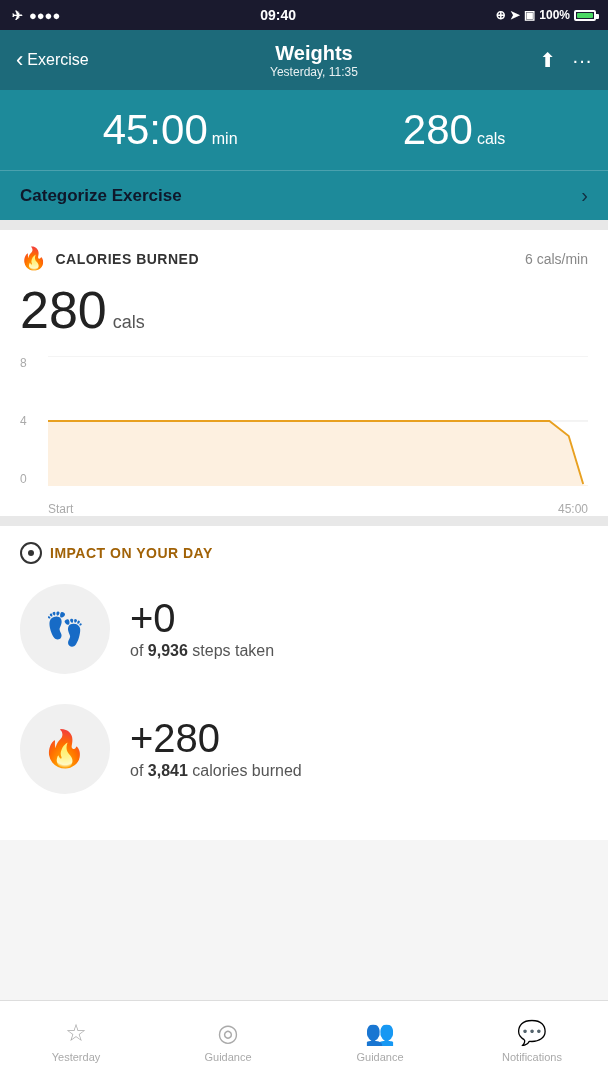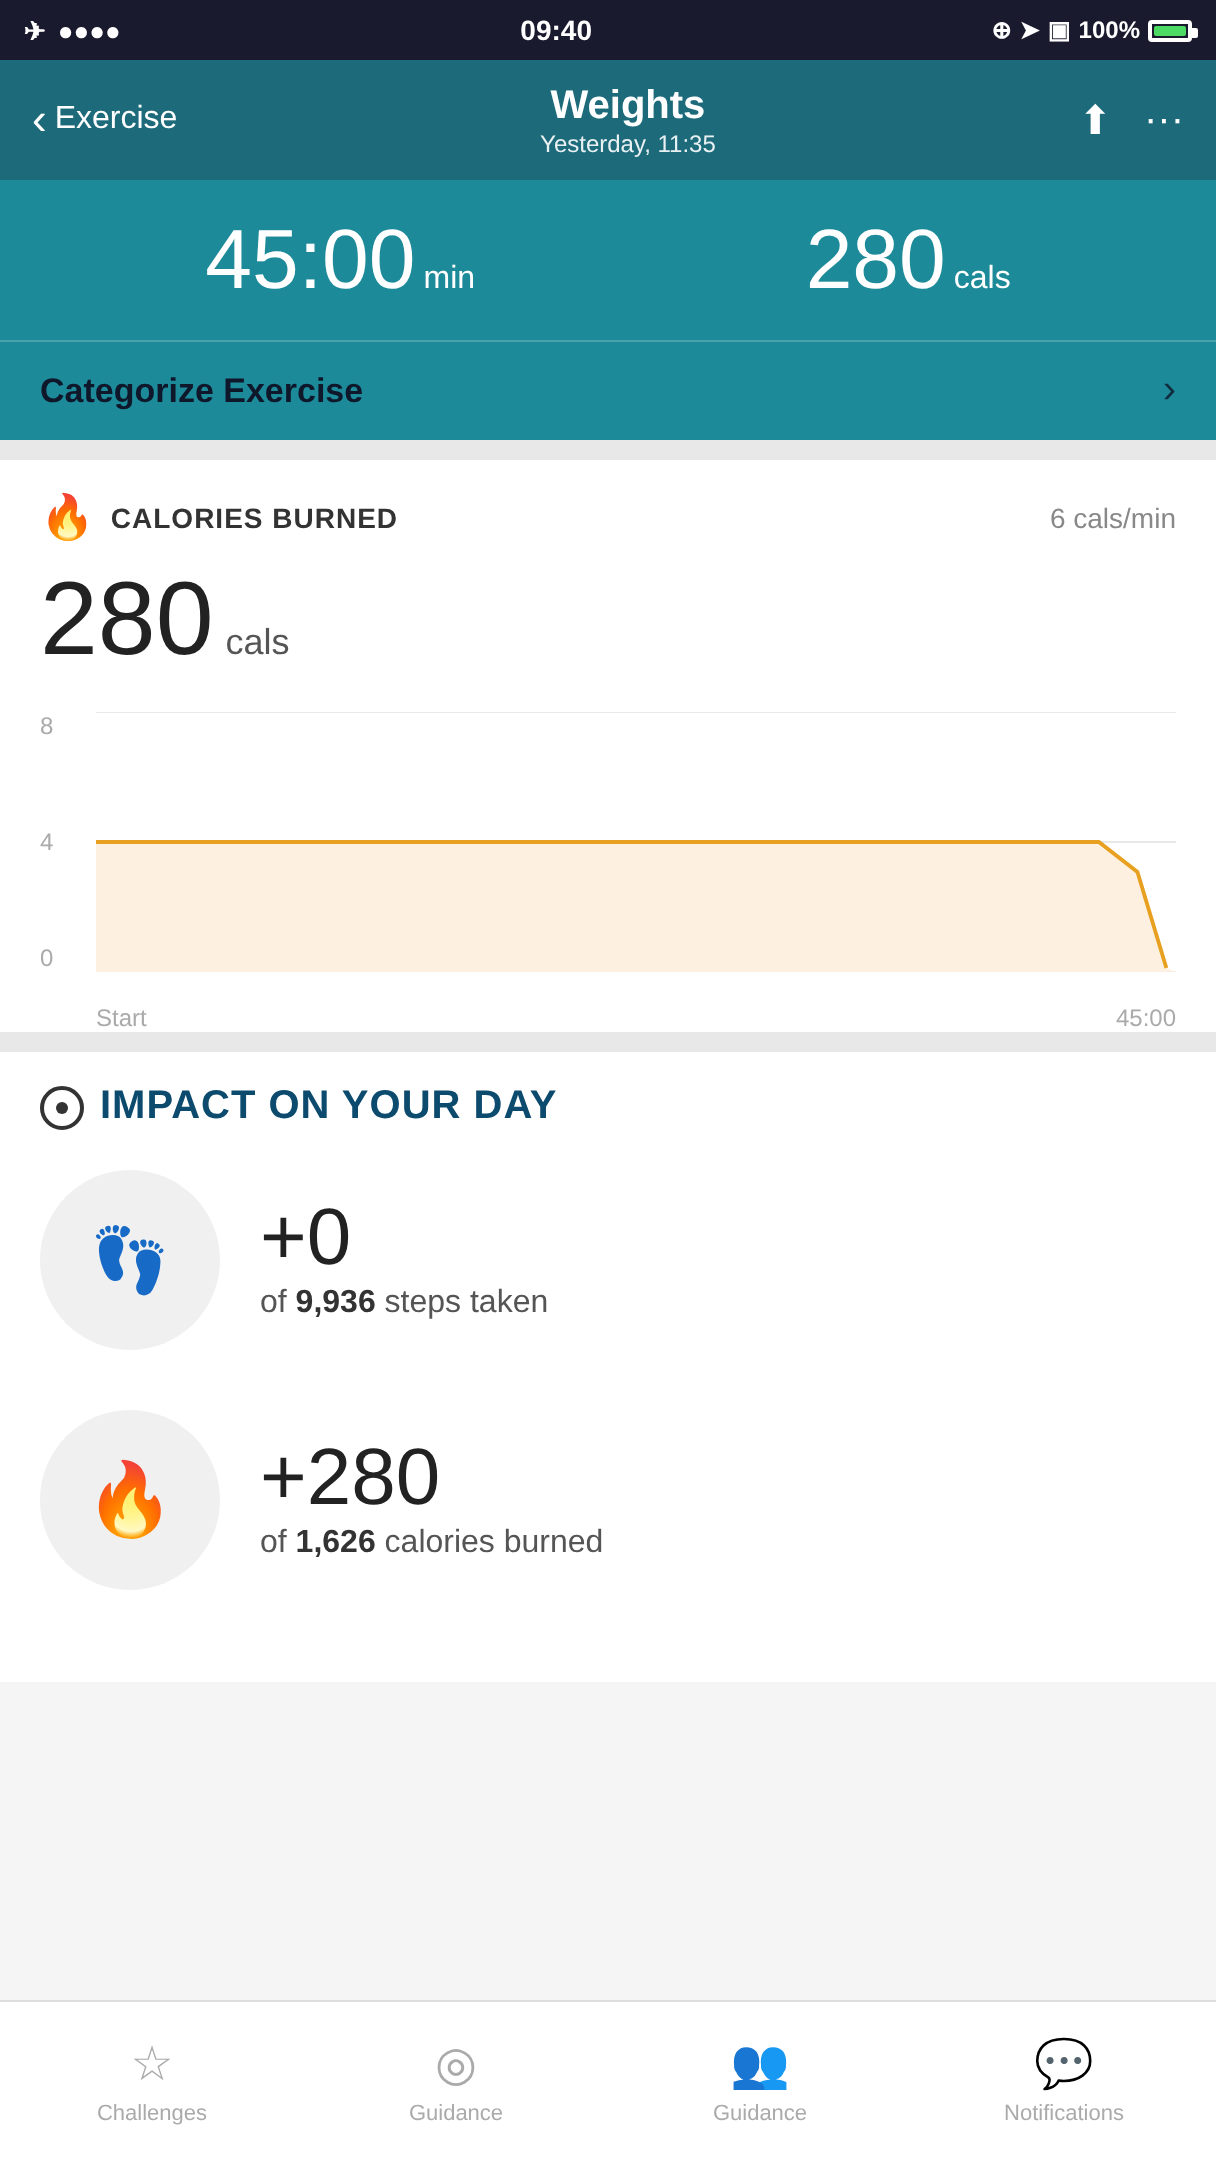--- a/index.html
+++ b/index.html
@@ -242,23 +242,23 @@
       display: flex;
       align-items: center;
       justify-content: center;
     }
     .impact-dot {
       width: 6px; height: 6px;
       background: #333;
       border-radius: 50%;
     }
     .impact-title {
-      font-size: 20px;
+      font-size: 14px;
       font-weight: 700;
-      color: #0c4a6e;
+      color: #a16207;
       letter-spacing: 0.5px;
     }
 
     
     .impact-item {
       display: flex;
       align-items: center;
       gap: 20px;
       margin-bottom: 30px;
     }
@@ -455,34 +455,34 @@
     </div>
   </div>
 
   <div class="impact-item">
     <div class="impact-circle">
       <span class="calories-circle-icon">🔥</span>
     </div>
     <div class="impact-data">
       <div class="impact-delta">+280</div>
       <div class="impact-desc">
-        <span>of </span><strong>1,626</strong><span> calories burned</span>
+        <span>of </span><strong>3,841</strong><span> calories burned</span>
       </div>
     </div>
   </div>
 </div>
 
 <div style="height:80px;"></div>
 
 <div class="bottom-nav">
 
 
   <div class="nav-item">
     <span class="nav-icon">☆</span>
-    <span class="nav-label">Challenges</span>
+    <span class="nav-label">Yesterday</span>
   </div>
 
   <div class="nav-item">
     <span class="nav-icon">◎</span>
     <span class="nav-label">Guidance</span>
   </div>
 
   <div class="nav-item">
     <span class="nav-icon">👥</span>
     <span class="nav-label">Guidance</span>

